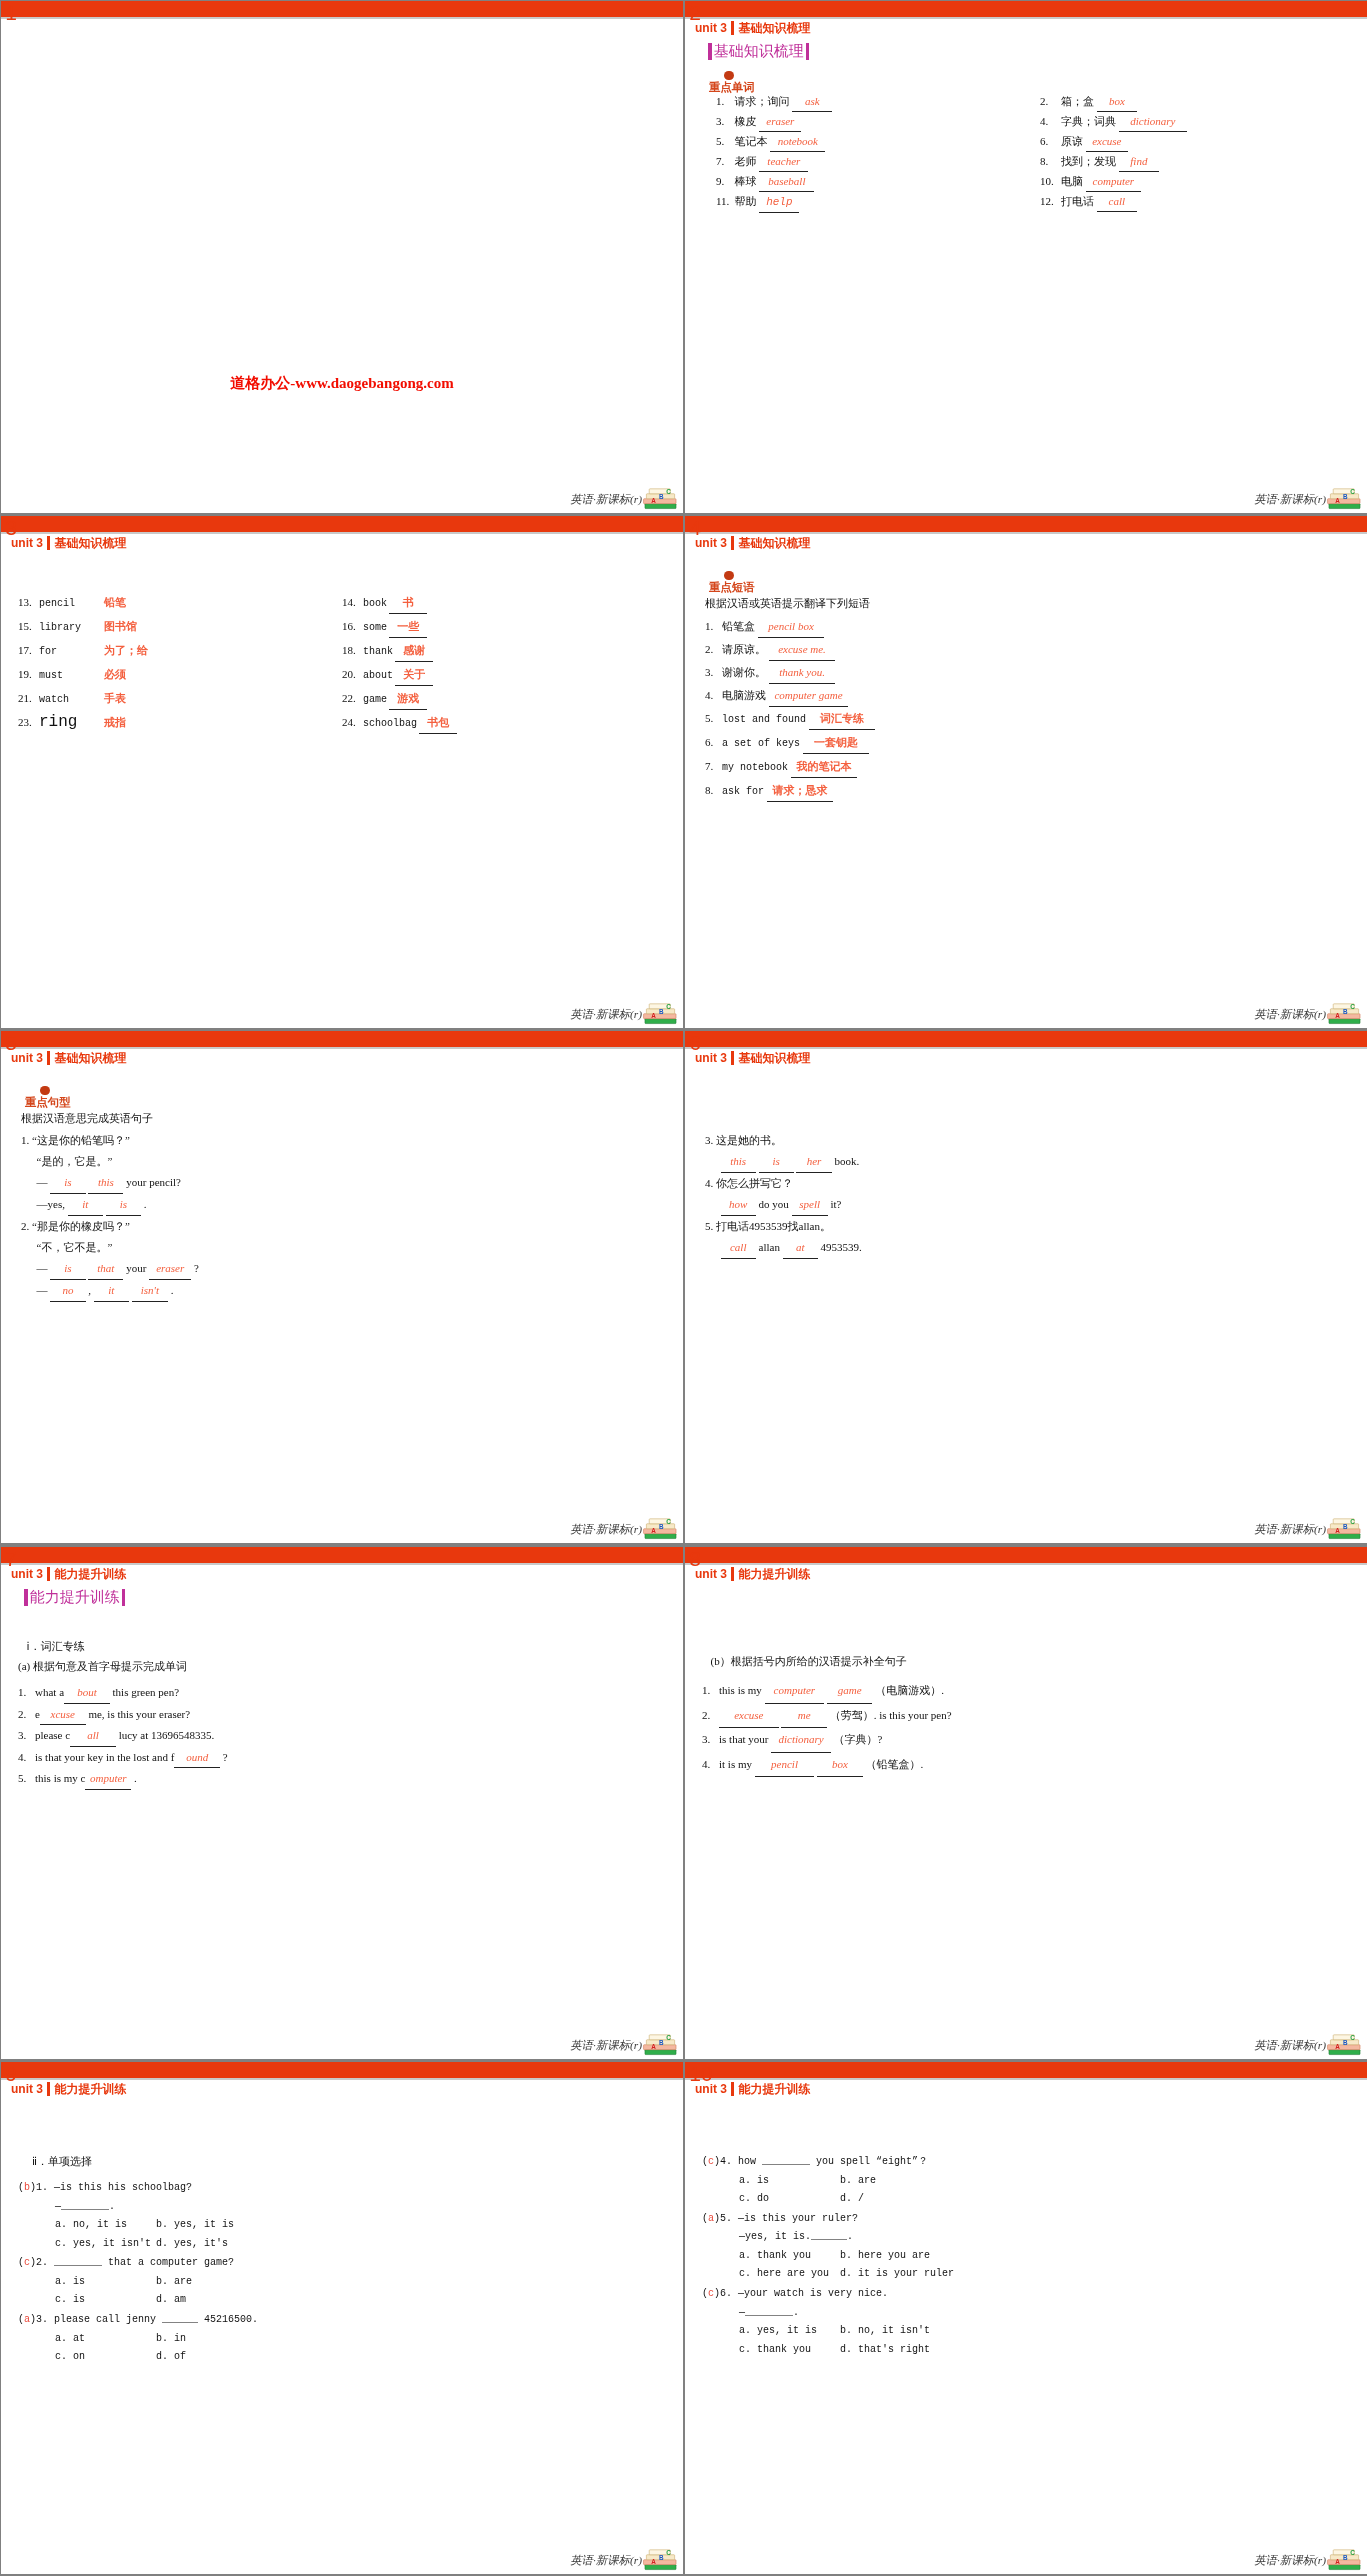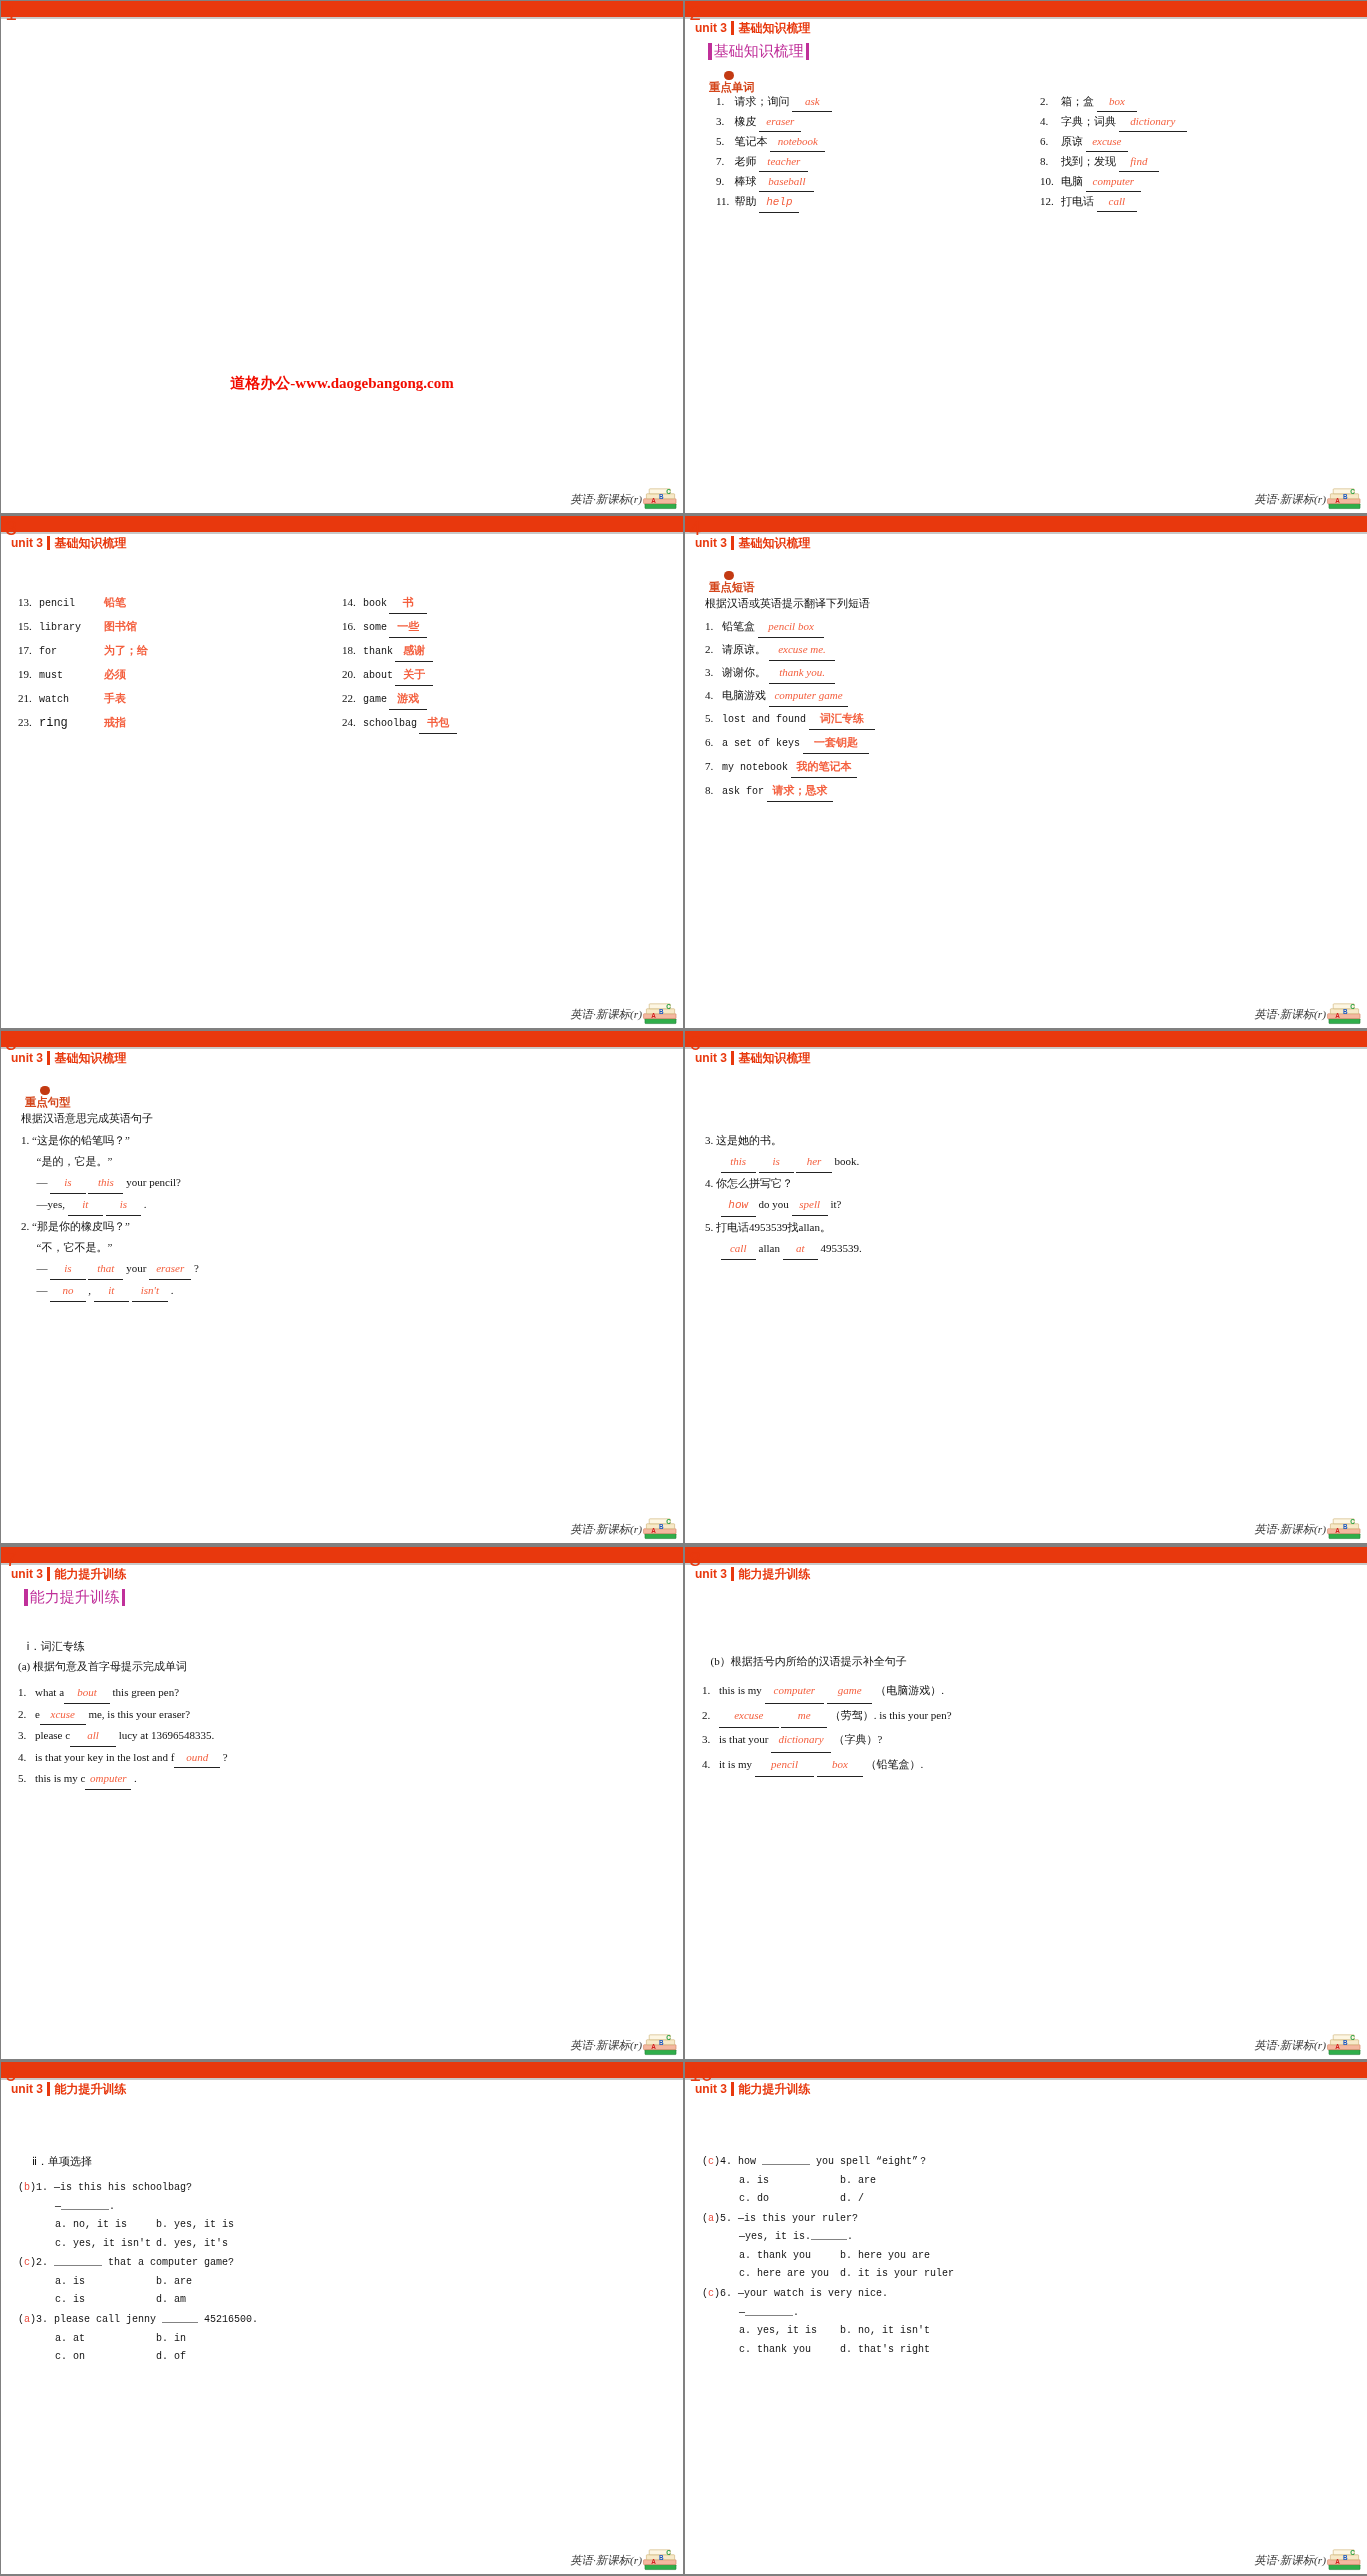--- a/index.html
+++ b/index.html
@@ -113,21 +113,21 @@
           <text x="13" y="24" font-family="Liberation Sans, sans-serif" font-size="9" font-weight="bold" fill="#d32020">A</text>
           <text x="24" y="19" font-family="Liberation Sans, sans-serif" font-size="9" font-weight="bold" fill="#1a56c4">B</text>
           <text x="34" y="12" font-family="Liberation Sans, sans-serif" font-size="9" font-weight="bold" fill="#1f9e3c">C</text>
         </svg></div>
       <div class="body" style="left:17px;top:75px;line-height:22px;">
         <div class="row"><span class="num" style="width:21px;display:inline-block;">13.</span><span style="display:inline-block;width:65px;font-family:'Liberation Mono',monospace;font-size:10px;">pencil</span><span class="anscn">铅笔</span></div>
         <div class="row"><span class="num" style="width:21px;display:inline-block;">15.</span><span style="display:inline-block;width:65px;font-family:'Liberation Mono',monospace;font-size:10px;">library</span><span class="anscn">图书馆</span></div>
         <div class="row"><span class="num" style="width:21px;display:inline-block;">17.</span><span style="display:inline-block;width:65px;font-family:'Liberation Mono',monospace;font-size:10px;">for</span><span class="anscn">为了；给</span></div>
         <div class="row"><span class="num" style="width:21px;display:inline-block;">19.</span><span style="display:inline-block;width:65px;font-family:'Liberation Mono',monospace;font-size:10px;">must</span><span class="anscn">必须</span></div>
         <div class="row"><span class="num" style="width:21px;display:inline-block;">21.</span><span style="display:inline-block;width:65px;font-family:'Liberation Mono',monospace;font-size:10px;">watch</span><span class="anscn">手表</span></div>
-        <div class="row"><span class="num" style="width:21px;display:inline-block;">23.</span><span style="display:inline-block;width:65px;font-family:'Liberation Mono',monospace;font-size:12px;">ring</span><span class="anscn">戒指</span></div>
+        <div class="row"><span class="num" style="width:21px;display:inline-block;">23.</span><span style="display:inline-block;width:65px;font-family:'Liberation Mono',monospace;font-size:16px;">ring</span><span class="anscn">戒指</span></div>
       </div>
       <div class="body" style="left:341px;top:75px;line-height:22px;">
         <div class="row"><span class="num" style="width:21px;display:inline-block;">14.</span><span style="font-family:'Liberation Mono',monospace;font-size:10px;">book</span><span class="anscn ul" style="min-width:34px;padding:0 2.1px;margin-left:2.1px;">书</span></div>
         <div class="row"><span class="num" style="width:21px;display:inline-block;">16.</span><span style="font-family:'Liberation Mono',monospace;font-size:10px;">some</span><span class="anscn ul" style="min-width:34px;padding:0 2.1px;margin-left:2.1px;">一些</span></div>
         <div class="row"><span class="num" style="width:21px;display:inline-block;">18.</span><span style="font-family:'Liberation Mono',monospace;font-size:10px;">thank</span><span class="anscn ul" style="min-width:34px;padding:0 2.1px;margin-left:2.1px;">感谢</span></div>
         <div class="row"><span class="num" style="width:21px;display:inline-block;">20.</span><span style="font-family:'Liberation Mono',monospace;font-size:10px;">about</span><span class="anscn ul" style="min-width:34px;padding:0 2.1px;margin-left:2.1px;">关于</span></div>
         <div class="row"><span class="num" style="width:21px;display:inline-block;">22.</span><span style="font-family:'Liberation Mono',monospace;font-size:10px;">game</span><span class="anscn ul" style="min-width:34px;padding:0 2.1px;margin-left:2.1px;">游戏</span></div>
         <div class="row"><span class="num" style="width:21px;display:inline-block;">24.</span><span style="font-family:'Liberation Mono',monospace;font-size:10px;">schoolbag</span><span class="anscn ul" style="min-width:34px;padding:0 2.1px;margin-left:2.1px;">书包</span></div>
       </div>
     </div>
@@ -217,21 +217,21 @@
           <rect x="6" y="11" width="40" height="7" rx="1" fill="#f7e9c8" stroke="#c9a96a" stroke-width="0.8"></rect>
           <rect x="10" y="4" width="30" height="7" rx="1" fill="#fdf6e3" stroke="#c9a96a" stroke-width="0.8"></rect>
           <text x="13" y="24" font-family="Liberation Sans, sans-serif" font-size="9" font-weight="bold" fill="#d32020">A</text>
           <text x="24" y="19" font-family="Liberation Sans, sans-serif" font-size="9" font-weight="bold" fill="#1a56c4">B</text>
           <text x="34" y="12" font-family="Liberation Sans, sans-serif" font-size="9" font-weight="bold" fill="#1f9e3c">C</text>
         </svg></div>
       <div class="body" style="left:20px;top:99px;line-height:21px;">
         <div class="row" style="padding-left:0px;"><span class="bk">3. 这是她的书。</span></div>
         <div class="row" style="padding-left:15.6px;"><span class="bk"></span><span class="ans ul" style="min-width:31px;padding:0 2.1px;">this</span><span class="bk"> </span><span class="ans ul" style="min-width:31px;padding:0 2.1px;">is</span><span class="bk"> </span><span class="ans ul" style="min-width:31px;padding:0 2.1px;">her</span><span class="bk"> book.</span></div>
         <div class="row" style="padding-left:0px;"><span class="bk">4. 你怎么拼写它？</span></div>
-        <div class="row" style="padding-left:15.6px;"><span class="bk"></span><span class="ans ul" style="min-width:31px;padding:0 2.1px;font-family:Liberation Mono, monospace;">how</span><span class="bk"> do you </span><span class="ans ul" style="min-width:32px;padding:0 2.1px;">spell</span><span class="bk"> it?</span></div>
+        <div class="row" style="padding-left:15.6px;"><span class="bk"></span><span class="ans ul" style="min-width:31px;padding:0 2.1px;">how</span><span class="bk"> do you </span><span class="ans ul" style="min-width:32px;padding:0 2.1px;">spell</span><span class="bk"> it?</span></div>
         <div class="row" style="padding-left:0px;"><span class="bk">5. 打电话4953539找allan。</span></div>
         <div class="row" style="padding-left:15.6px;"><span class="bk"></span><span class="ans ul" style="min-width:31px;padding:0 2.1px;">call</span><span class="bk"> allan </span><span class="ans ul" style="min-width:31px;padding:0 2.1px;">at</span><span class="bk"> 4953539.</span></div>
       </div>
     </div>
     <div class="slide" style="left: 0px; top: 1546px; width: 684px; height: 514px;">
       <div class="topbar"></div>
       <div class="topbar-shadow"></div>
       <div class="slidenum">7</div>
       <div class="hdr">
         <span class="u">unit 3</span>

